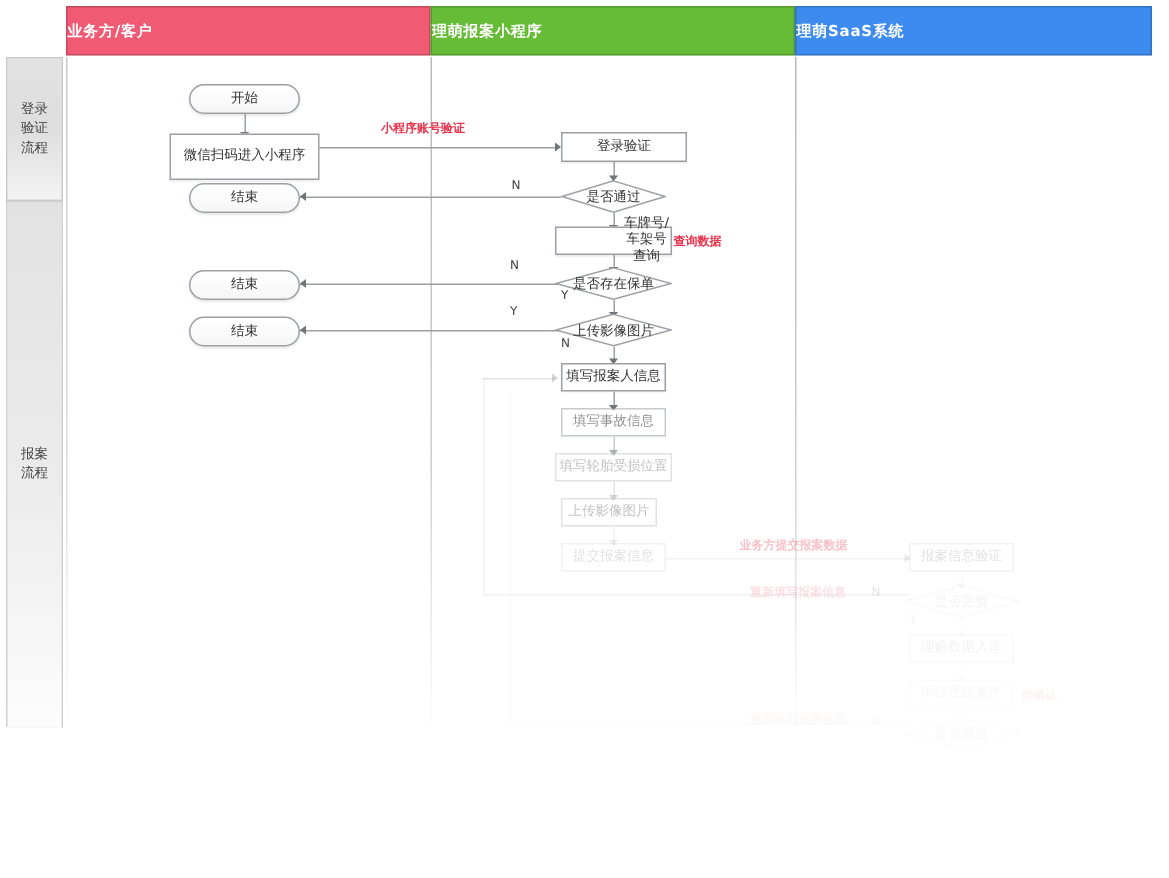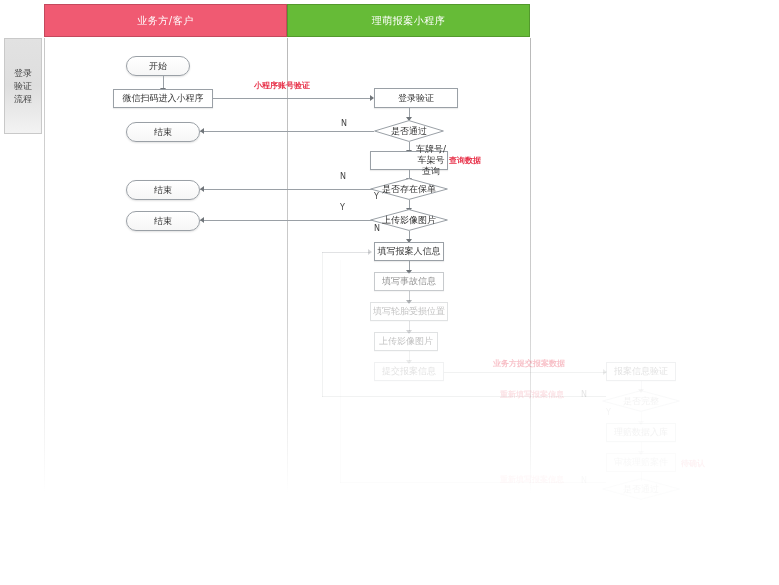--- a/index.html
+++ b/index.html
@@ -3,22 +3,22 @@
 <meta charset="utf-8">
 <style>
   html,body{margin:0;padding:0;background:#fff;}
   body{width:779px;height:585px;position:relative;overflow:hidden;
        font-family:"DejaVu Sans","Liberation Sans",sans-serif;color:#333;}
 
   #canvas{position:absolute;left:0;top:0;width:779px;height:585px;}
 
   
   .lane-head{position:absolute;top:4px;height:33px;
-             display:flex;align-items:center;justify-content:center;
-             color:#fff;font-size:10px;font-weight:normal;letter-spacing:.5px;
+             display:flex;align-items:center;justify-content:flex-start;
+             color:#fff;font-size:10px;font-weight:bold;letter-spacing:.5px;
              border:1px solid rgba(0,0,0,.18);box-sizing:border-box;}
   #lane-head-0{left:44px;width:243px;background:#f05a72;}
   #lane-head-1{left:287px;width:243px;background:#66bb37;}
   #lane-head-2{left:530px;width:238px;background:#3d8bee;}
 
   
   .phase{position:absolute;left:4px;width:38px;
          background:linear-gradient(180deg,#e2e2e2 0%,#dedede 50%,#f3f3f3 100%);
          border:1px solid #c9c9c9;box-sizing:border-box;
          display:flex;align-items:center;justify-content:center;}
@@ -79,35 +79,41 @@
 <body>
 
 <div id="canvas">
 
   <div class="lane-head" id="lane-head-0">
     <span>业务方/客户</span>
   </div>
   <div class="lane-head" id="lane-head-1">
     <span>理萌报案小程序</span>
   </div>
+  <div class="lane-head" id="lane-head-2">
+    <span>理萌SaaS系统</span>
+  </div>
 
   <div class="phase" id="phase-0">
     <span>登录验证流程</span>
+  </div>
+  <div class="phase" id="phase-1">
+    <span>报案流程</span>
   </div>
 
   <div class="lane-sep" id="sep-left"></div>
   <div class="lane-sep" id="sep-a"></div>
   <div class="lane-sep" id="sep-b"></div>
 
-  <div class="node term" style="left:126px;top:56px;width:64px;height:20px;">开始</div>
+  <div class="node term" style="left:126px;top:56px;width:74px;height:20px;">开始</div>
 
   <div class="ln lnv" style="left:163px;top:76px;height:12px;"></div>
   <div class="arw arw-d" style="left:160px;top:88px;"></div>
 
-  <div class="node proc" style="left:113px;top:89px;width:100px;height:19px;">微信扫码进入小程序</div>
+  <div class="node proc" style="left:113px;top:89px;width:100px;height:31px;">微信扫码进入小程序</div>
 
   <div class="node term" style="left:126px;top:122px;width:74px;height:20px;">结束</div>
 
   <div class="node term" style="left:126px;top:180px;width:74px;height:20px;">结束</div>
 
   <div class="node term" style="left:126px;top:211px;width:74px;height:20px;">结束</div>
 
   <div class="ln lnh" style="left:213px;top:98px;width:160px;"></div>
   <div class="arw arw-r" style="left:370px;top:95px;"></div>
   <div class="note" style="left:254px;top:80px;">小程序账号验证</div>

